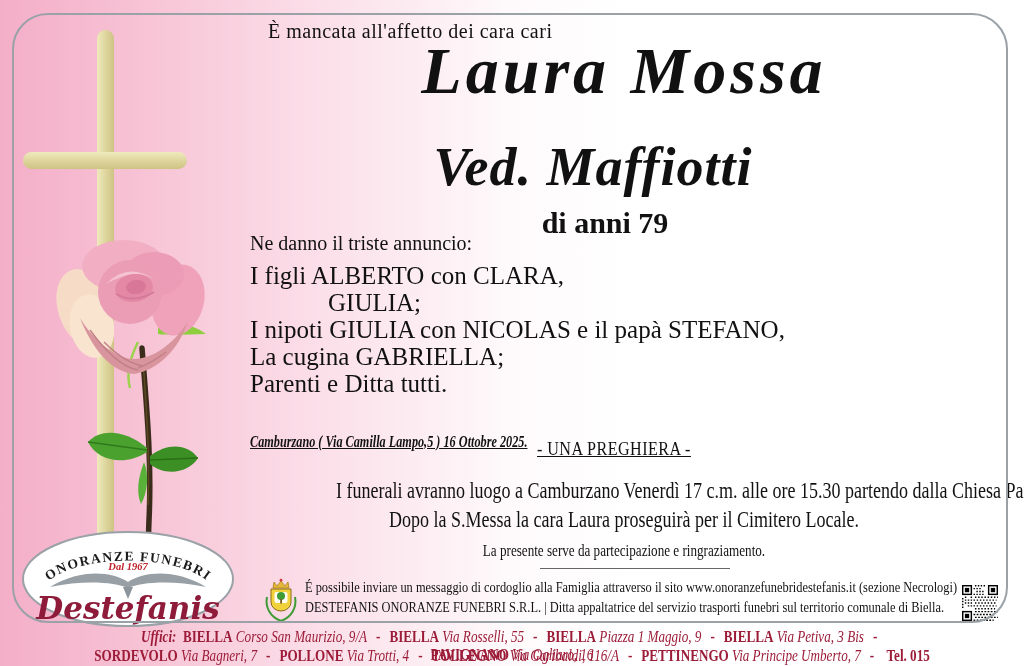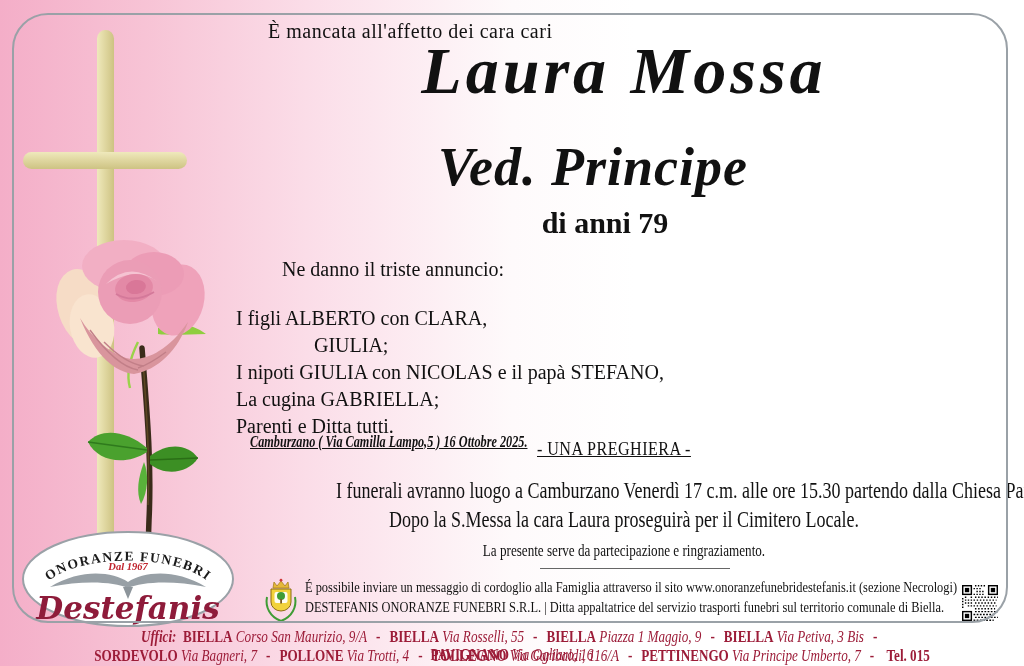--- a/index.html
+++ b/index.html
@@ -24,22 +24,22 @@
   .logo{left:20px;top:529px;width:216px;height:102px;z-index:3;}
   
   .txt{z-index:4;white-space:nowrap;}
   .intro{left:268px;top:20px;font-size:20px;letter-spacing:0.5px;}
   .name{left:240px;top:36px;width:768px;text-align:center;font-size:66px;line-height:1.05;
     font-weight:bold;font-style:italic;letter-spacing:4px;}
   .ved{left:209px;top:136px;width:768px;text-align:center;font-size:54px;
     font-weight:bold;font-style:italic;letter-spacing:1px;}
   .age{left:221px;top:206px;width:768px;text-align:center;font-size:30px;font-weight:bold;
     text-underline-offset:4px;}
-  .lead{left:250px;top:258px;font-size:20px;margin-left:32px;}
-  .annlines{left:236px;top:262px;font-size:20px;line-height:27px;margin-top:43px;}
+  .lead{left:250px;top:232px;font-size:20px;}
+  .annlines{left:250px;top:262px;font-size:25px;line-height:27px;}
   .ind-1{padding-left:78px;}
   .ind-2{padding-left:90px;}
   .dateline{left:250px;top:432px;font-size:17px;font-weight:bold;font-style:italic;
     text-decoration:underline;transform:scaleX(0.72);transform-origin:left top;}
   .prayer{left:537px;top:438px;font-size:19px;text-decoration:underline;
     transform:scaleX(0.85);transform-origin:left top;letter-spacing:0.5px;}
   .funeral1{left:240px;top:477px;width:768px;text-align:center;font-size:24px;
     transform:scaleX(0.75);transform-origin:center top;}
   .funeral2{left:240px;top:506px;width:768px;text-align:center;font-size:24px;
     transform:scaleX(0.75);transform-origin:center top;}
@@ -87,21 +87,21 @@
     <path d="M60 54 Q 84 30 112 52 Q 96 40 78 46 Q 66 50 60 54 Z" fill="#f5c3d2"></path>
     <ellipse cx="88" cy="58" rx="19" ry="14" fill="#e389a6" transform="rotate(-8 88 58)"></ellipse>
     <ellipse cx="90" cy="57" rx="10" ry="7" fill="#d97798" transform="rotate(-8 90 57)"></ellipse>
     <path d="M70 64 Q 88 74 108 62" stroke="#d4799a" stroke-width="2" fill="none"></path>
     <path d="M34 88 C 50 128, 70 142, 88 144 C 112 140, 132 120, 142 92 C 120 124, 96 132, 80 128 C 62 122, 46 108, 34 88 Z" fill="#d9959d"></path>
     <path d="M44 100 Q 70 136 92 140 M 58 112 Q 80 134 98 136 M 120 122 Q 104 134 92 138" stroke="#c27f88" stroke-width="1.4" fill="none"></path>
   </svg>
 
   <div class="abs txt intro">È mancata all'affetto dei cara cari</div>
   <div class="abs txt name">Laura Mossa</div>
-  <div class="abs txt ved">Ved. Principe</div>
+  <div class="abs txt ved">Ved. Maffiotti</div>
   <div class="abs txt age">di anni 79</div>
 
   <div class="abs txt lead">Ne danno il triste annuncio:</div>
   <div class="abs txt annlines">
     <div>I figli ALBERTO con CLARA,</div>
     <div class="ind-1">GIULIA;</div>
     <div>I nipoti GIULIA con NICOLAS e il papà STEFANO,</div>
     <div>La cugina GABRIELLA;</div>
     <div>Parenti e Ditta tutti.</div>
   </div>

